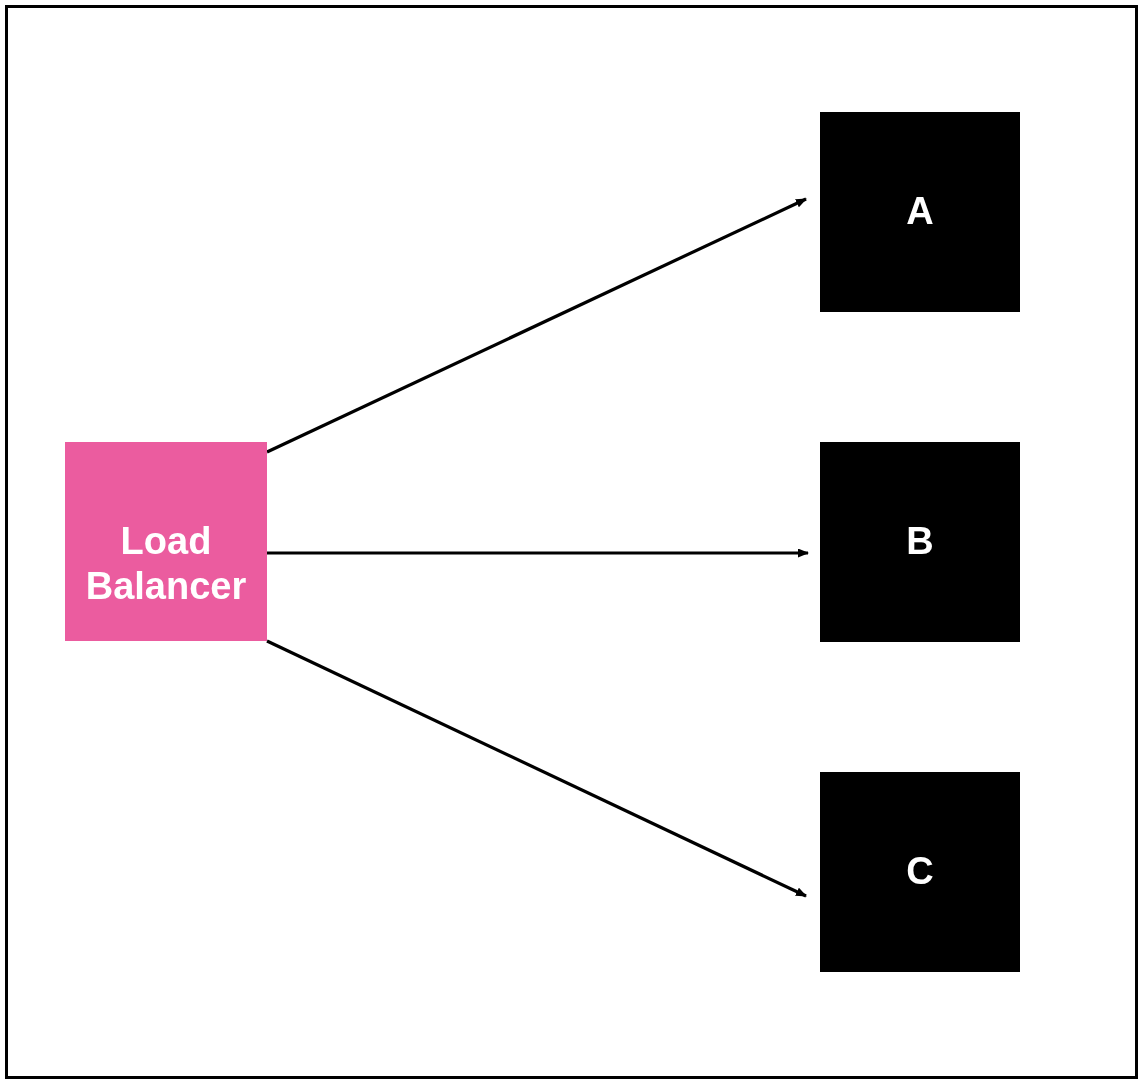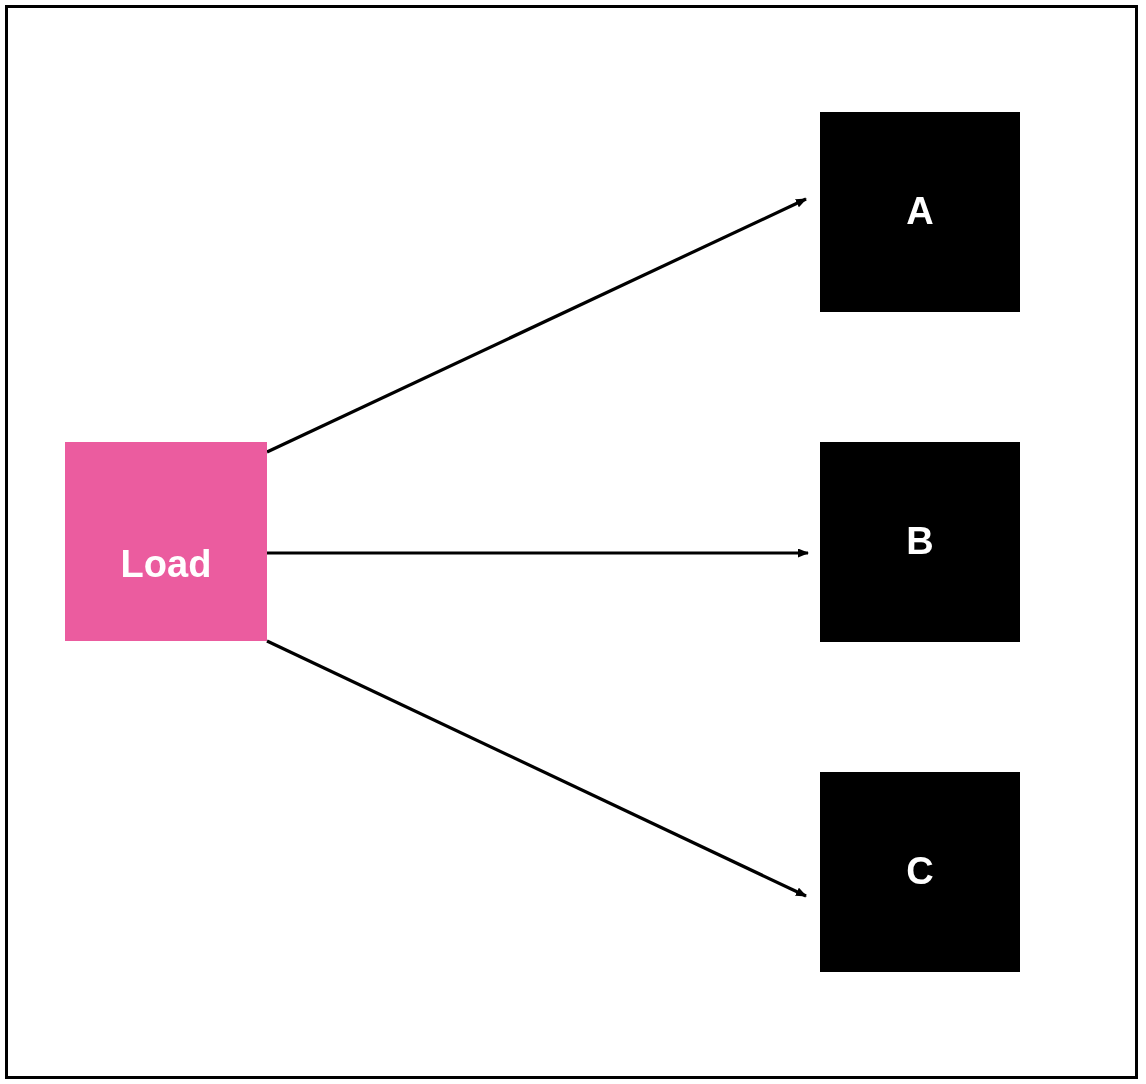--- a/index.html
+++ b/index.html
@@ -93,20 +93,21 @@
     <line x1="267" y1="452" x2="806" y2="199" stroke="#000000" stroke-width="3.2" marker-end="url(#arrowhead)"></line>
 
     <line x1="267" y1="553" x2="808" y2="553" stroke="#000000" stroke-width="3.2" marker-end="url(#arrowhead)"></line>
 
     <line x1="267" y1="641" x2="806" y2="896" stroke="#000000" stroke-width="3.2" marker-end="url(#arrowhead)"></line>
   </svg>
 
   <div class="node node-lb" id="node-lb">
     <div class="node-label">
       <div>Load</div>
+      <div>Balancer</div>
     </div>
   </div>
 
   <div class="node node-server" id="node-a">
     <span class="node-label">A</span>
   </div>
 
   <div class="node node-server" id="node-b">
     <span class="node-label">B</span>
   </div>

